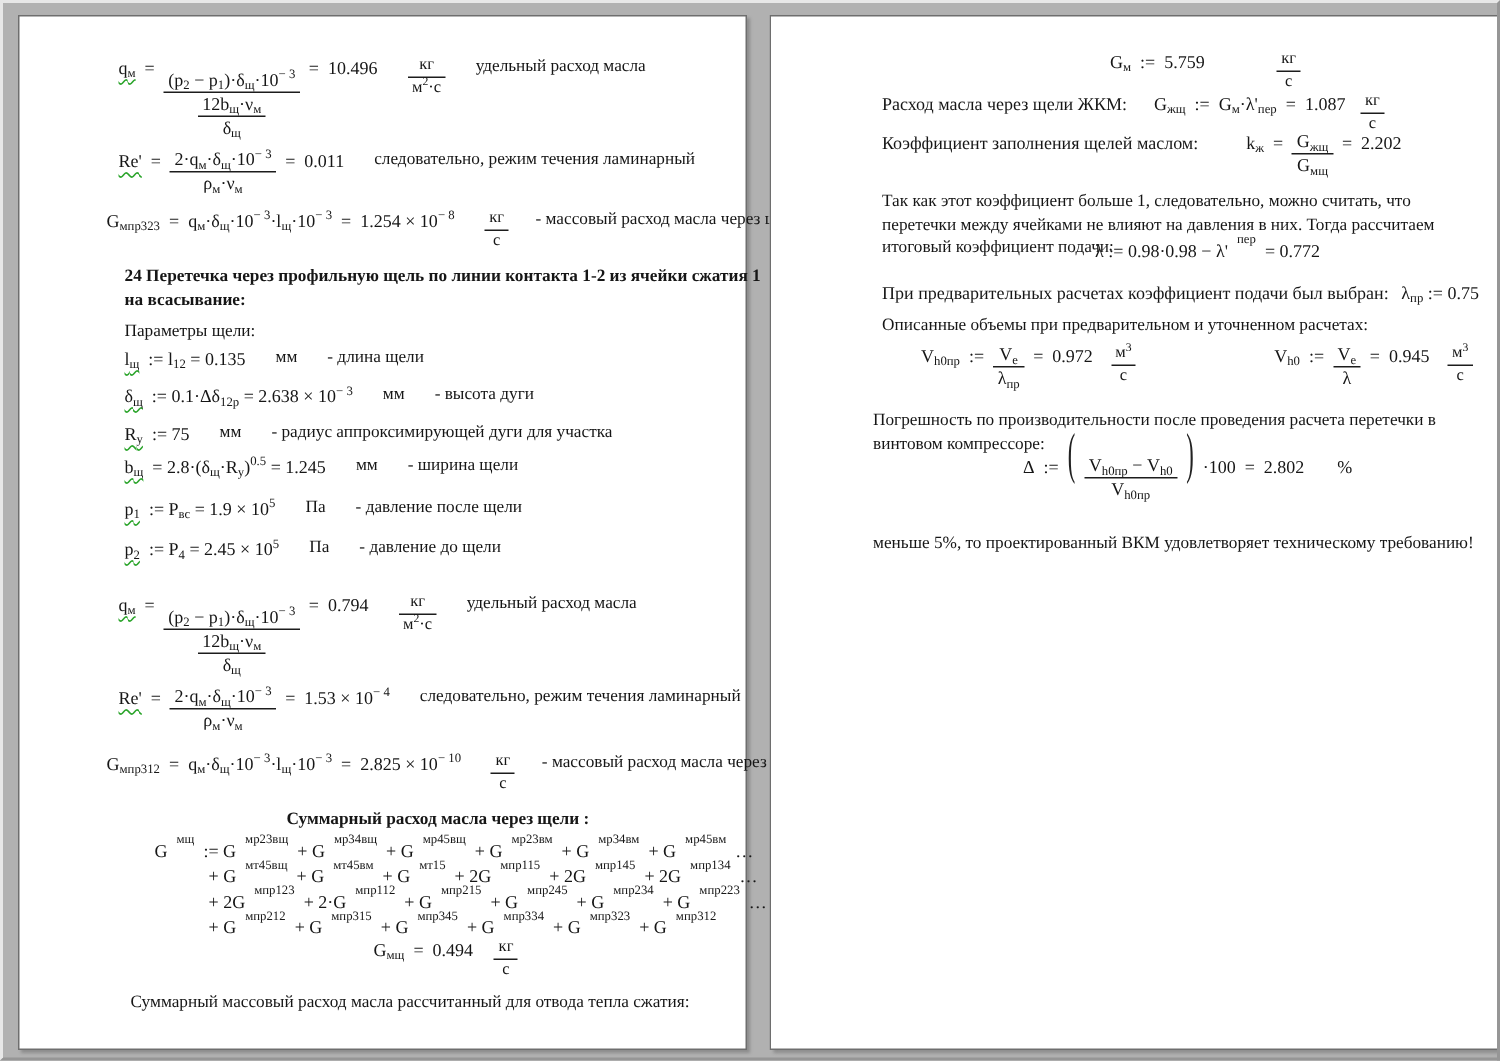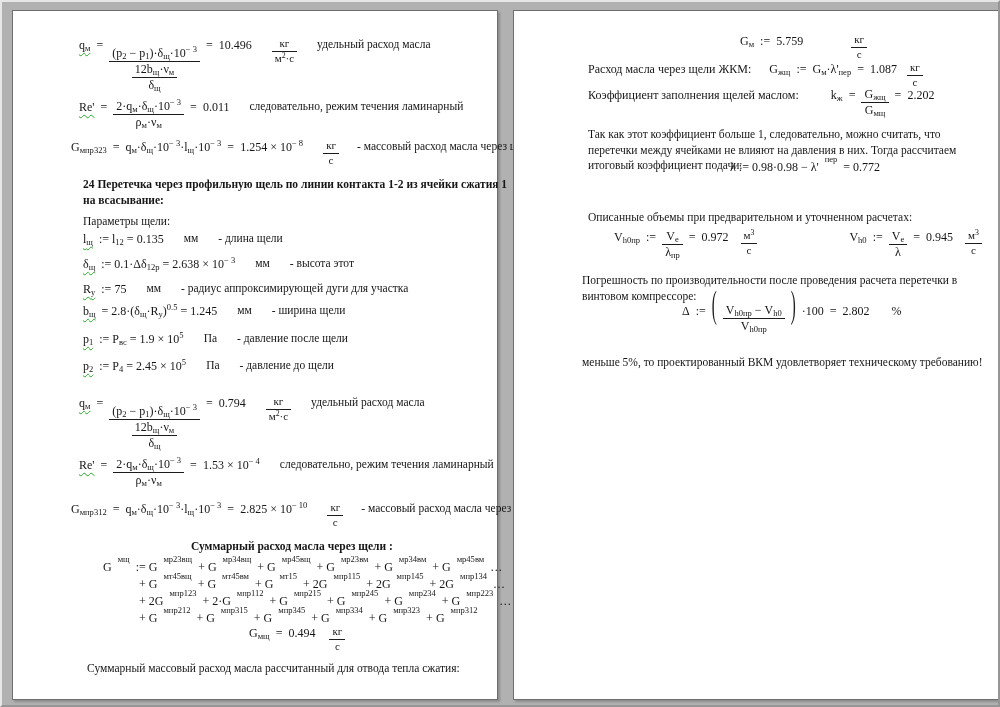--- a/index.html
+++ b/index.html
@@ -94,21 +94,21 @@
     <div class="blk mrow" style="left:70px;top:220px">
       <span class="sq">l<sub>щ</sub></span>
       <span>:= l<sub>12</sub> = 0.135</span>
       <span class="cmt">мм</span>
       <span class="cmt">- длина щели</span>
     </div>
     <div class="blk mrow" style="left:70px;top:245px">
       <span class="sq">δ<sub>щ</sub></span>
       <span>:= 0.1·Δδ<sub>12р</sub> = 2.638 × 10<sup>− 3</sup></span>
       <span class="cmt">мм</span>
-      <span class="cmt">- высота этот</span>
+      <span class="cmt">- высота дуги</span>
     </div>
     <div class="blk mrow" style="left:70px;top:270px">
       <span class="sq">R<sub>у</sub></span>
       <span>:= 75</span>
       <span class="cmt">мм</span>
       <span class="cmt">- радиус аппроксимирующей дуги для участка</span>
     </div>
     <div class="blk mrow" style="left:70px;top:292px">
       <span class="sq">b<sub>щ</sub></span>
       <span>= 2.8·(δ<sub>щ</sub>·R<sub>у</sub>)<sup>0.5</sup> = 1.245</span>
@@ -231,20 +231,24 @@
         <span class="fden">G<sub>мщ</sub></span>
       </span>
       <span>=</span>
       <span>2.202</span>
     </div>
 
     <div class="blk" style="left:74px;top:116px;width:400px">Так как этот коэффициент больше 1, следовательно, можно считать, что перетечки между ячейками не влияют на давления в них. Тогда рассчитаем итоговый коэффициент подачи:</div>
 
     <div class="blk mrow" style="left:216px;top:148px">λ := 0.98·0.98 − λ'<sub>пер</sub> = 0.772</div>
 
+    <div class="blk mrow" style="left:74px;top:176px;width:398px">
+      <span class="lbl">При предварительных расчетах коэффициент подачи был выбран:</span>
+      <span style="margin-left:auto">λ<sub>пр</sub> := 0.75</span>
+    </div>
 
     <div class="blk" style="left:74px;top:199px;width:400px">Описанные объемы при предварительном и уточненном расчетах:</div>
 
     <div class="blk" style="left:100px;top:218px;display:flex;gap:92px">
       <span class="mrow">
         <span>V<sub>h0пр</sub></span>
         <span>:=</span>
         <span class="frac">
           <span class="fnum">V<sub>e</sub></span>
           <span class="fden">λ<sub>пр</sub></span>

